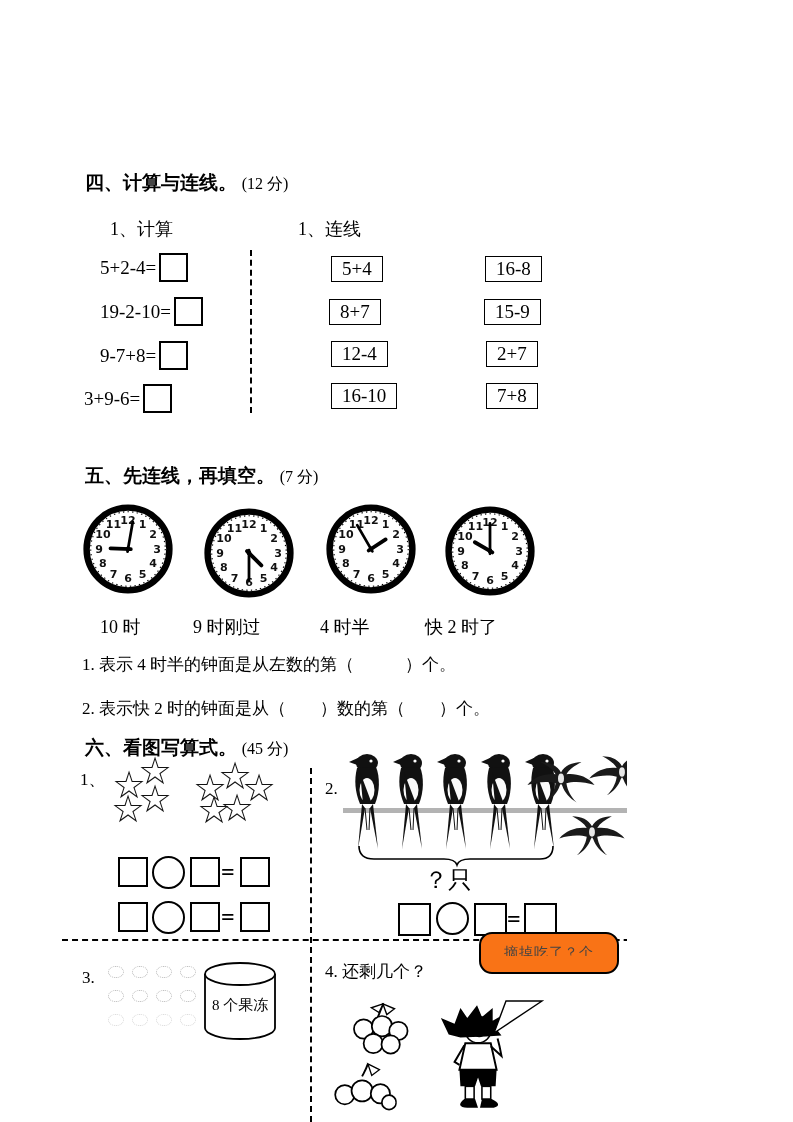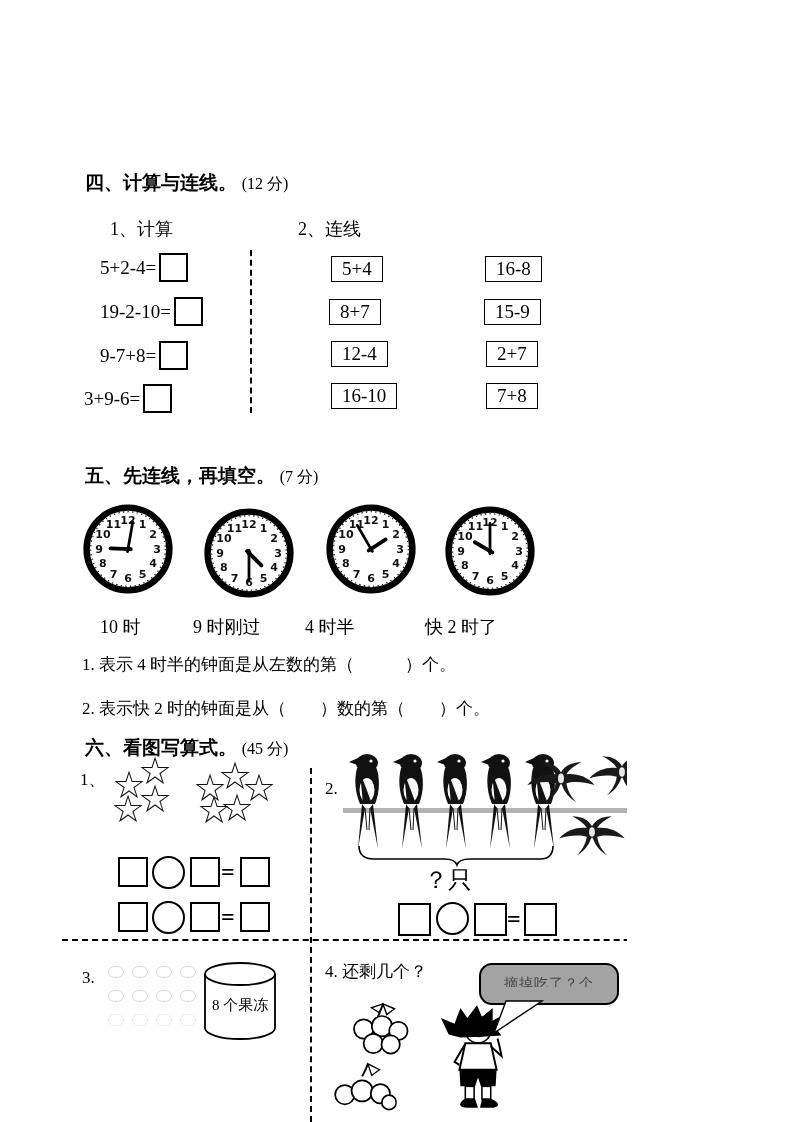--- a/index.html
+++ b/index.html
@@ -44,22 +44,22 @@
   .eq-ci{position:absolute;width:29px;height:29px;border:2.5px solid #000;border-radius:50%;background:#fff;}
   .eq-eq{position:absolute;font-size:24px;font-weight:bold;line-height:1;}
   .qbirds{position:absolute;font-size:24px;white-space:nowrap;}
   
   #jellies{position:absolute;left:104px;top:962px;width:100px;height:70px;}
   .jelly{display:inline-block;box-sizing:border-box;width:16px;height:12px;margin:4px 4px;
          border:1.6px dotted #b5b5b5;border-radius:50% / 55%;}
   .jelly:nth-child(n+9){opacity:.55;}
   .jarlabel{font:15px "Liberation Serif","DejaVu Serif",serif;}
   
-  .bubble{position:absolute;left:479px;top:963px;width:136px;height:38px;border:2px solid #000;
-          border-radius:13px;background:#a3a3a3;z-index:2;}
+  .bubble{position:absolute;left:479px;top:932px;width:136px;height:38px;border:2px solid #000;
+          border-radius:13px;background:#f97316;z-index:2;}
   .bubble-clip{height:12px;overflow:hidden;margin-top:10px;text-align:center;
                font-size:14px;letter-spacing:1px;color:#444;}
   .tail{z-index:3;}
 </style>
 </head>
 <body>
 
 <svg width="0" height="0" style="position:absolute" aria-hidden="true">
   <defs>
     <symbol id="swallow-perched" viewBox="0 0 40 100">
@@ -116,21 +116,21 @@
   </defs>
 </svg>
 
 <div id="page">
 
   <div class="abs hdr" style="left:85px;top:170px">
     <span>四、计算与连线。</span>
     <span class="pts">(12 分)</span>
   </div>
   <div class="abs sub" style="left:110px;top:217px">1、计算</div>
-  <div class="abs sub" style="left:298px;top:217px">2、连线</div>
+  <div class="abs sub" style="left:298px;top:217px">1、连线</div>
 
   <div class="calc-row" style="left:100px;top:253px">
     <span>5+2-4=</span>
     <span class="blankbox"></span>
   </div>
   <div class="calc-row" style="left:100px;top:297px">
     <span>19-2-10=</span>
     <span class="blankbox"></span>
   </div>
   <div class="calc-row" style="left:100px;top:341px">
@@ -254,21 +254,21 @@
       <g transform="translate(50,50)">
         <line class="hand hh" x1="0" y1="3" x2="0" y2="-19" transform="rotate(300)"></line>
         <line class="hand mh" x1="0" y1="3" x2="0" y2="-30" transform="rotate(0)"></line>
         <circle r="2.6"></circle>
       </g>
     </svg>
   </div>
 
   <div class="clklabel" style="left:100px;top:615px">10 时</div>
   <div class="clklabel" style="left:193px;top:615px">9 时刚过</div>
-  <div class="clklabel" style="left:305px;top:615px">4 时半</div>
+  <div class="clklabel" style="left:320px;top:615px">4 时半</div>
   <div class="clklabel" style="left:425px;top:615px">快 2 时了</div>
 
   <div class="abs qline" style="left:82px;top:653px">1. 表示 4 时半的钟面是从左数的第（　　　）个。</div>
   <div class="abs qline" style="left:82px;top:697px">2. 表示快 2 时的钟面是从（　　）数的第（　　）个。</div>
 
   <div class="abs hdr" style="left:85px;top:735px">
     <span>六、看图写算式。</span>
     <span class="pts">(45 分)</span>
   </div>
 

